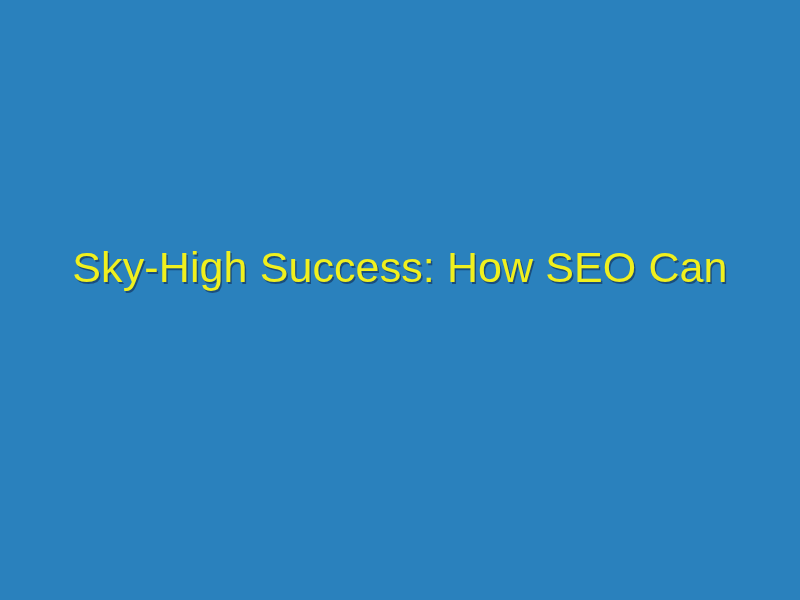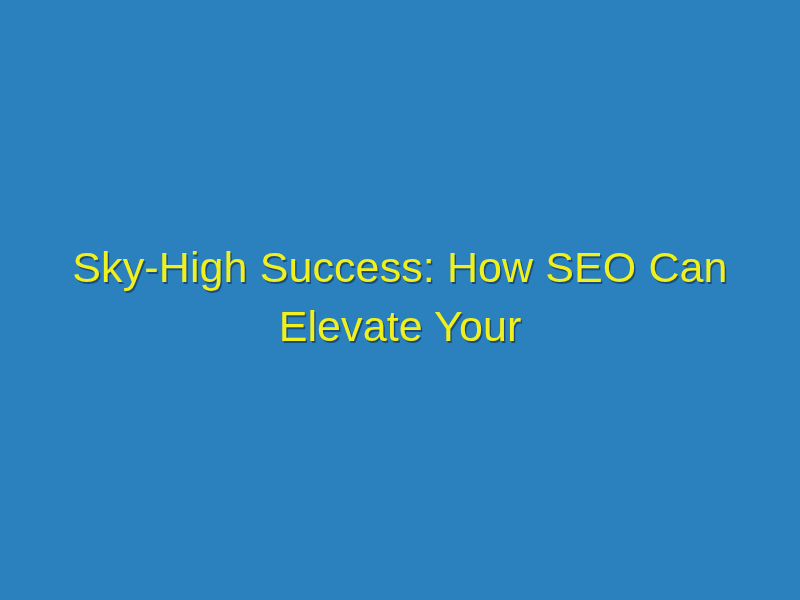--- a/index.html
+++ b/index.html
@@ -59,18 +59,17 @@
 </style>
 </head>
 <body>
 
 <div id="hero-banner">
 
   <div id="hero-title-block">
 
     <h1 class="hero-title">
         <span class="hero-title-line">Sky-High Success: How SEO Can</span>
-        <span class="hero-title-line">Elevate Your</span>
       </h1>
 
   </div>
 
 </div>
 
 </body></html>

